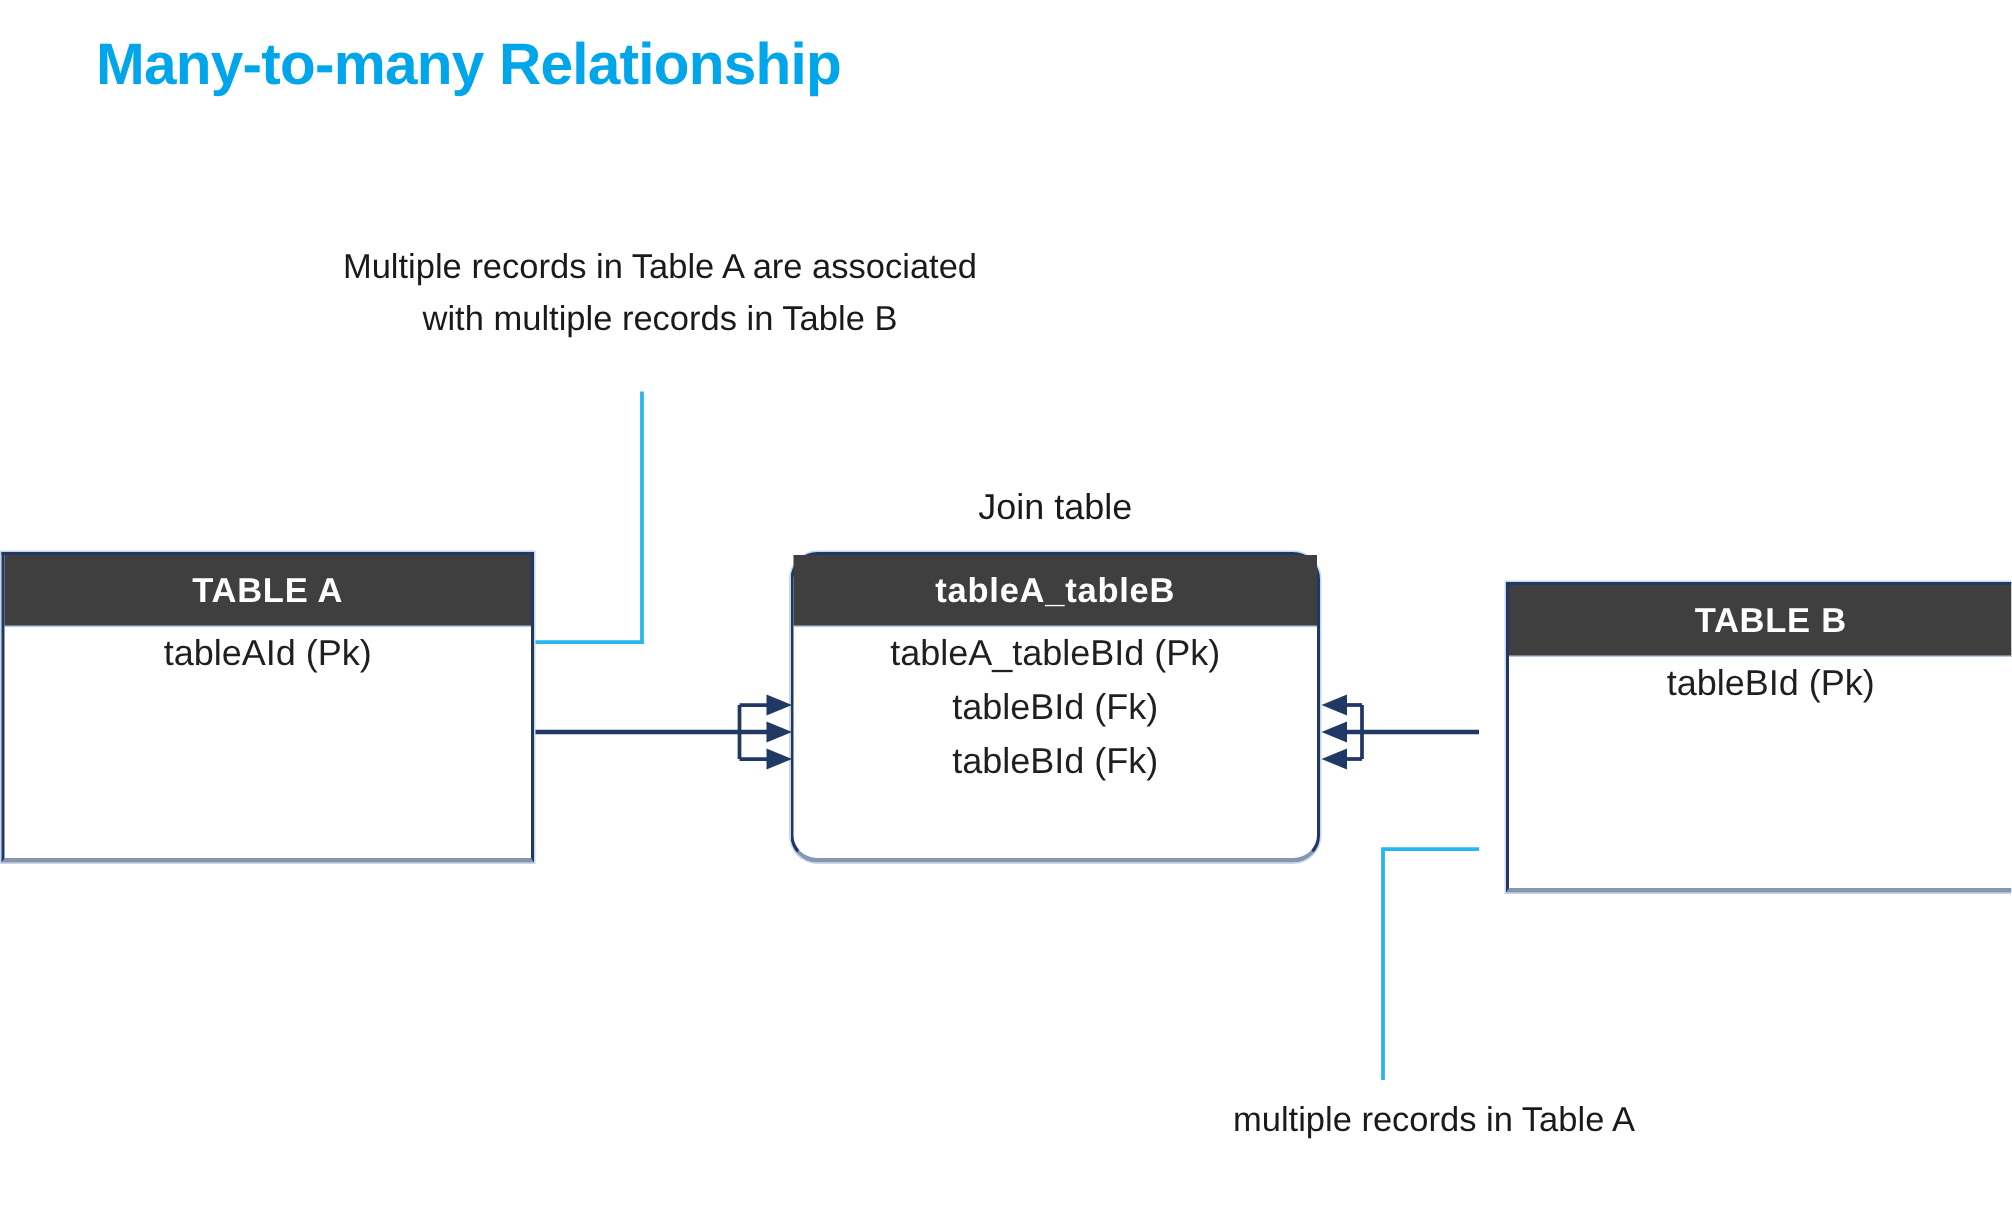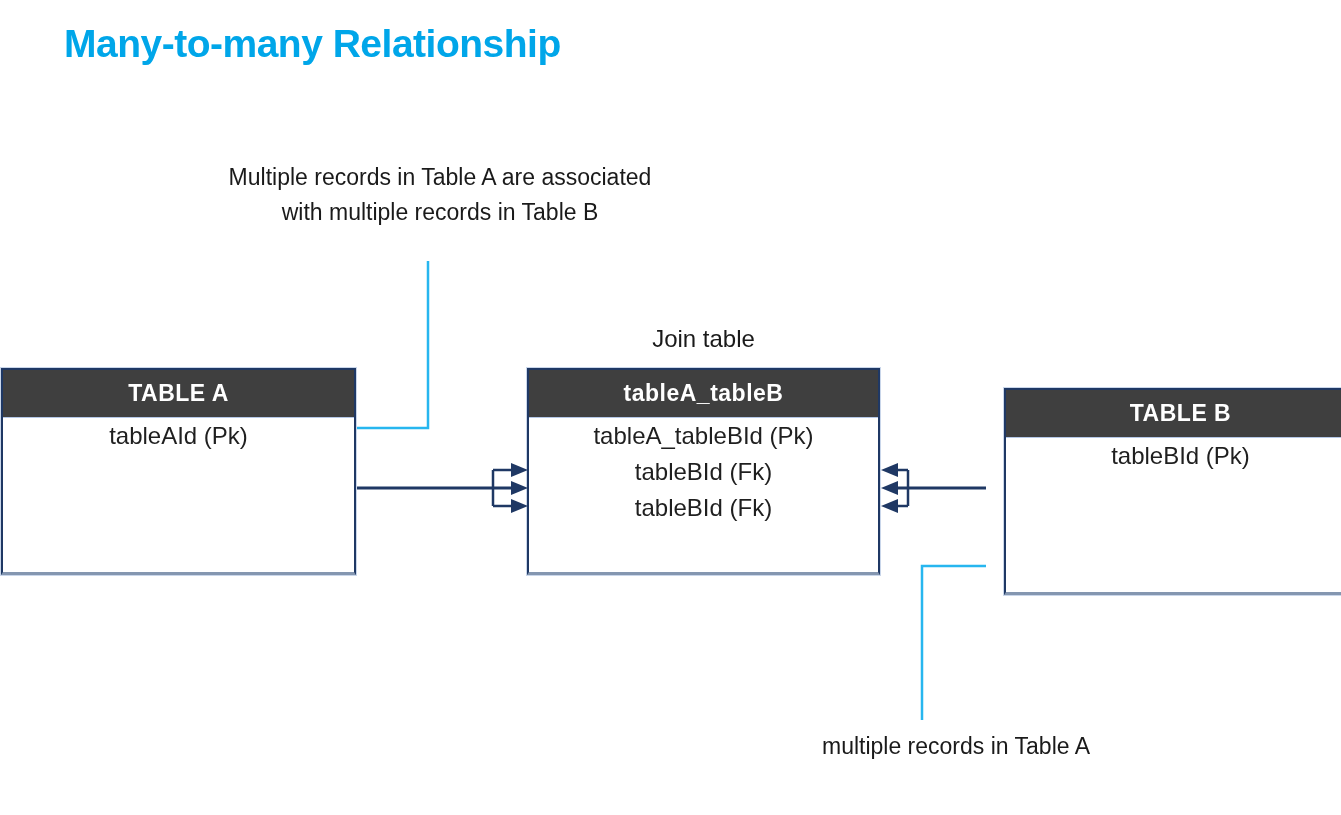--- a/index.html
+++ b/index.html
@@ -31,21 +31,21 @@
   }
   .db-table {
     position:absolute; top:368px; height:207px;
     background:#ffffff;
     border:2px solid #1F3864;
     border-bottom:3px solid #8496B0;
     box-shadow:0 0 0 1px #c9d6ea;
     display:flex; flex-direction:column;
   }
   .db-table.table-a { left:1px;   width:355px; }
-  .db-table.table-join { left:527px; width:353px; }
+  .db-table.table-join { left:527px; width:353px;border-radius:18px; }
   .db-table.table-b { left:1004px; width:353px;margin-top:20px; }
   .db-table-header {
     height:48px; flex:0 0 48px;
     background:#3F3F3F;
     border-bottom:1px solid #B4C7E7;
     color:#ffffff; font-weight:bold; font-size:23px; letter-spacing:0.5px;
     display:flex; align-items:center; justify-content:center;
   }
   .db-table-body {
     flex:1 1 auto;

